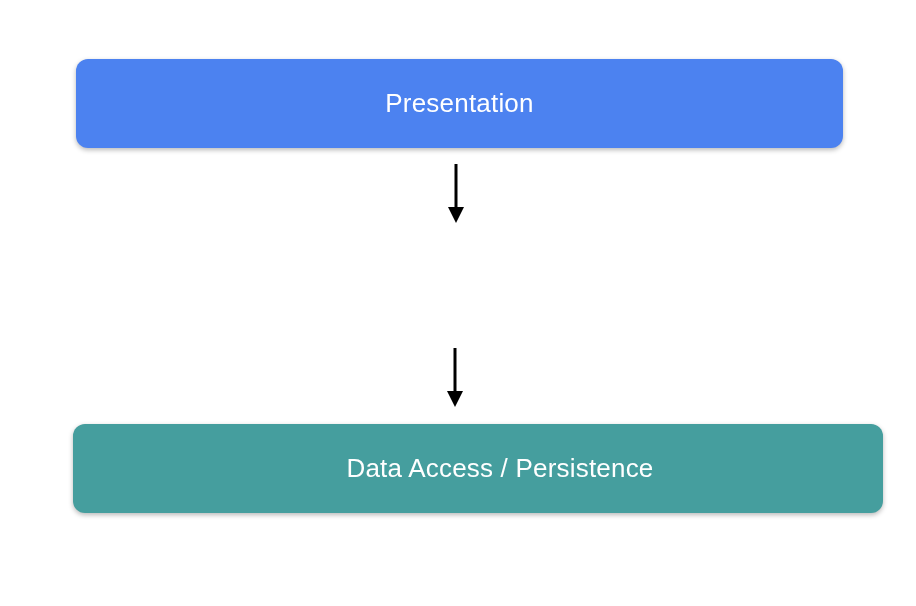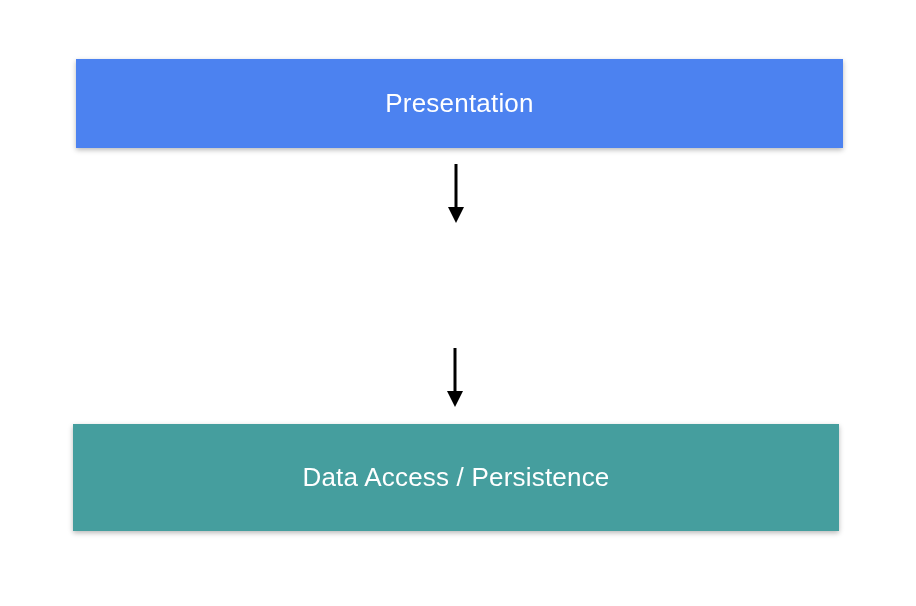--- a/index.html
+++ b/index.html
@@ -10,21 +10,21 @@
   .canvas {
     position: relative;
     width: 916px;
     height: 606px;
     background: #ffffff;
     overflow: hidden;
     font-family: "Liberation Sans", sans-serif;
   }
   .layer-box {
     position: absolute;
-    border-radius: 0;
+    border-radius: 12px;
     box-shadow: 0 2px 5px rgba(0,0,0,0.28);
     display: flex;
     align-items: center;
     justify-content: center;
   }
   .layer-label {
     color: #ffffff;
     font-size: 26px;
     font-weight: 400;
     letter-spacing: 0.2px;
@@ -39,21 +39,22 @@
   .box-business {
     left: 77px;
     top: 241px;
     width: 767px;
     height: 88px;
   }
   .box-data {
     left: 73px;
     top: 424px;
     width: 766px;
-    height: 107px;
+    height: 89px;
+    padding-left: 44px;
   }
   .arrow {
     position: absolute;
     width: 22px;
     height: 62px;
   }
   .arrow-1 {
     left: 445px;
     top: 163px;
   }

